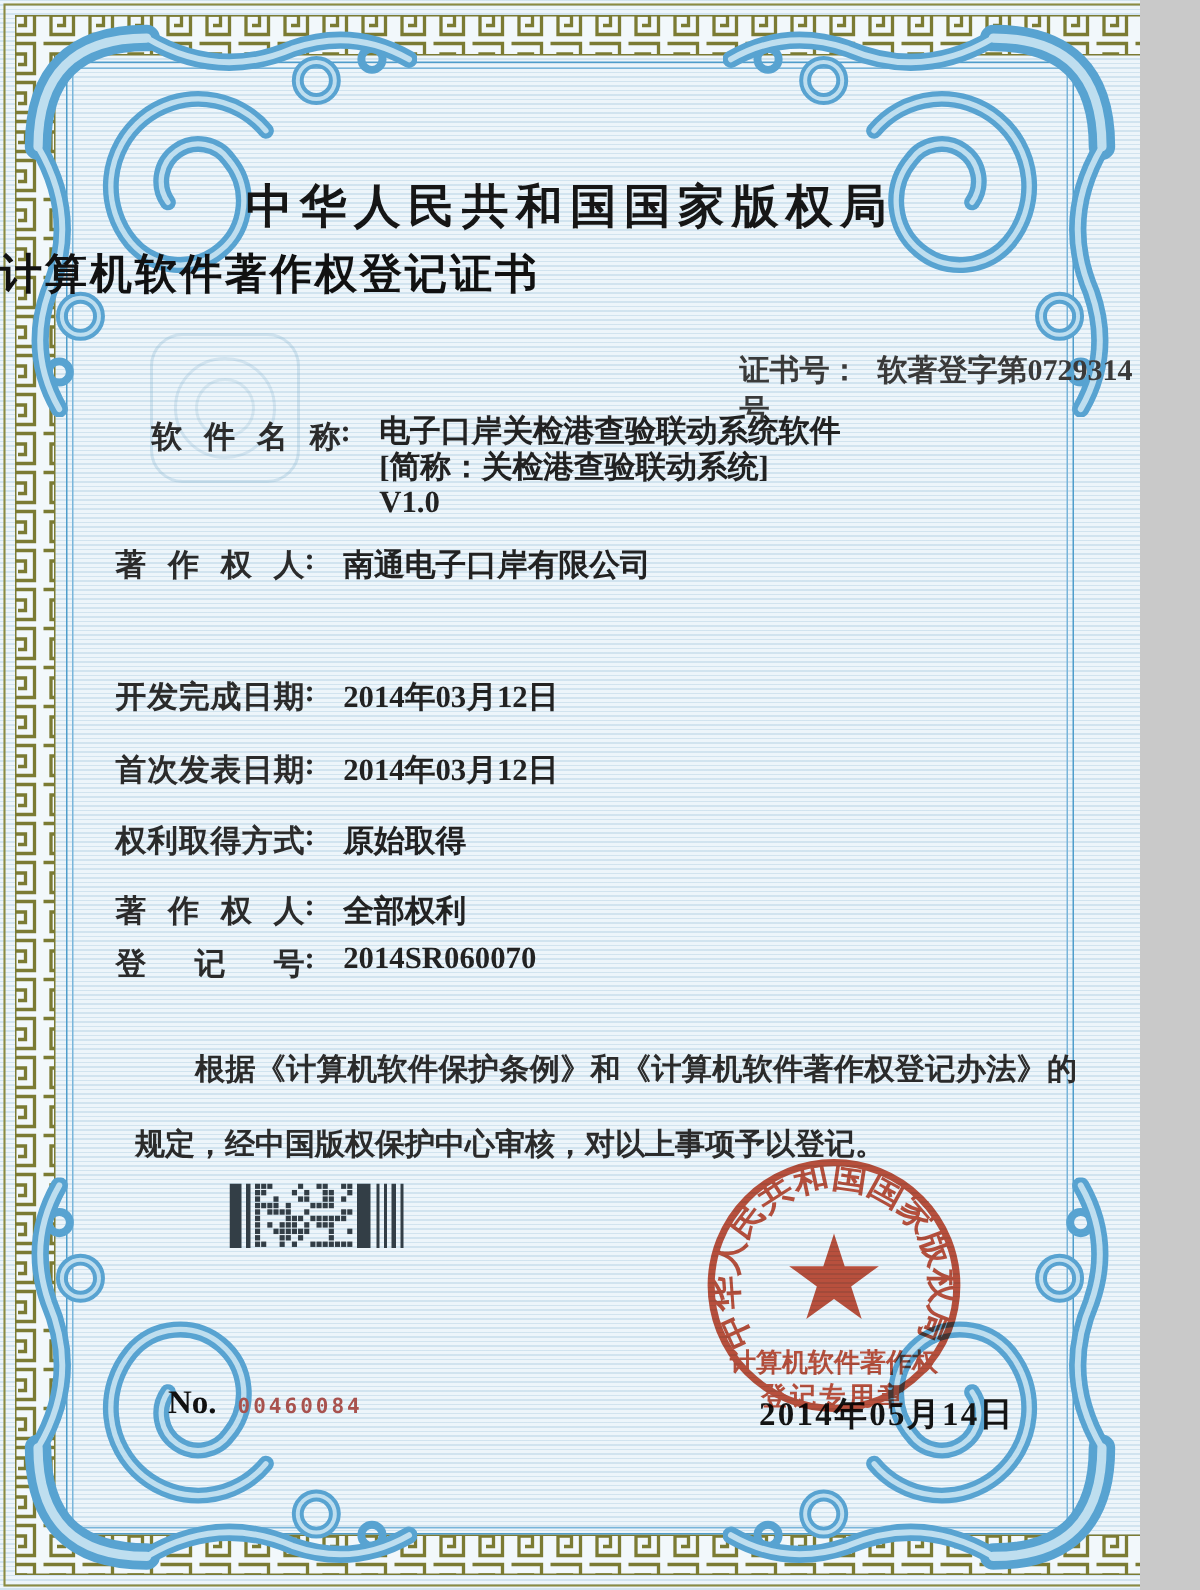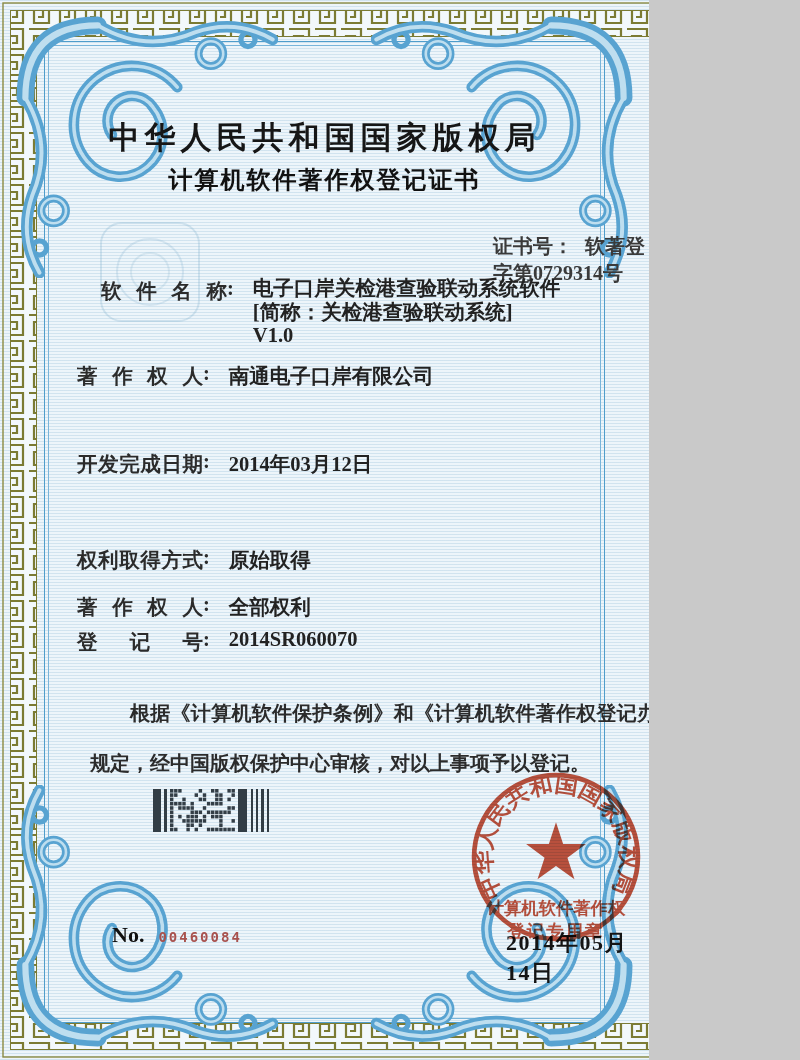--- a/index.html
+++ b/index.html
@@ -1,17 +1,17 @@
 <!DOCTYPE html>
 <html><head>
 <meta charset="utf-8">
 <style>
   html,body{margin:0;padding:0;background:#c9c9c9;}
   .page{
-    position:relative; width:649px; height:1060px; overflow:hidden;
+    position:relative; width:760px; height:1060px; overflow:hidden;
     background-color:#edf5fa;
     background-image:repeating-linear-gradient(180deg,
       rgba(110,165,200,0.22) 0px, rgba(110,165,200,0.22) 1px,
       rgba(255,255,255,0) 1px, rgba(255,255,255,0) 3px);
     font-family:"Liberation Serif","DejaVu Serif",serif;
   }
   .frame-svg{position:absolute;left:0;top:0;}
   
   .inner-frame{
     position:absolute; left:44px; top:41px; right:44px; bottom:37px;
@@ -33,22 +33,22 @@
     border:2px solid rgba(135,178,206,0.38); border-radius:22px; opacity:.8;
   }
   .emboss .e1{position:absolute;left:14px;top:14px;width:64px;height:64px;border:2px solid rgba(135,178,206,0.32);border-radius:50%;}
   .emboss .e2{position:absolute;left:28px;top:28px;width:36px;height:36px;border:2px solid rgba(135,178,206,0.28);border-radius:50%;}
   
   .t1{
     position:absolute; left:0; right:0; top:117px; text-align:center;
     font-size:31px; font-weight:700; color:#161616; letter-spacing:5px;
   }
   .t2{
-    position:absolute; left:0; right:0; top:164px; text-align:center;
-    font-size:24px; font-weight:700; color:#111; letter-spacing:2px;
+    position:absolute; left:0; right:0; top:164px; text-align:left;
+    font-size:28px; font-weight:700; color:#111; letter-spacing:2px;
   }
   .certno{
     position:absolute; left:493px; top:233px; font-size:20px; font-weight:700; color:#3a3a3a;
   }
   .certno .v{margin-left:12px;}
   
   .row{position:absolute; left:77px; font-size:20.5px; font-weight:700; color:#2b2b2b; white-space:nowrap;}
   .lab{display:inline-block; width:126px; text-align:justify; text-align-last:justify; vertical-align:top;}
   .colon{vertical-align:top;}
   .val{margin-left:19px; color:#222; vertical-align:top;}
@@ -213,20 +213,23 @@
       <div>电子口岸关检港查验联动系统软件</div>
       <div>[简称：关检港查验联动系统]</div>
       <div>V1.0</div>
     </span>
   </div>
   <div class="row r-owner">
     <span class="lab">著作权人</span><span class="colon">:</span><span class="val">南通电子口岸有限公司</span>
   </div>
   <div class="row r-dev">
     <span class="lab">开发完成日期</span><span class="colon">:</span><span class="val">2014年03月12日</span>
+  </div>
+  <div class="row r-pub">
+    <span class="lab">首次发表日期</span><span class="colon">:</span><span class="val">2014年03月12日</span>
   </div>
   <div class="row r-acq">
     <span class="lab">权利取得方式</span><span class="colon">:</span><span class="val">原始取得</span>
   </div>
   <div class="row r-scope">
     <span class="lab">著作权人</span><span class="colon">:</span><span class="val">全部权利</span>
   </div>
   <div class="row r-reg">
     <span class="lab">登记号</span><span class="colon">:</span><span class="val">2014SR060070</span>
   </div>

